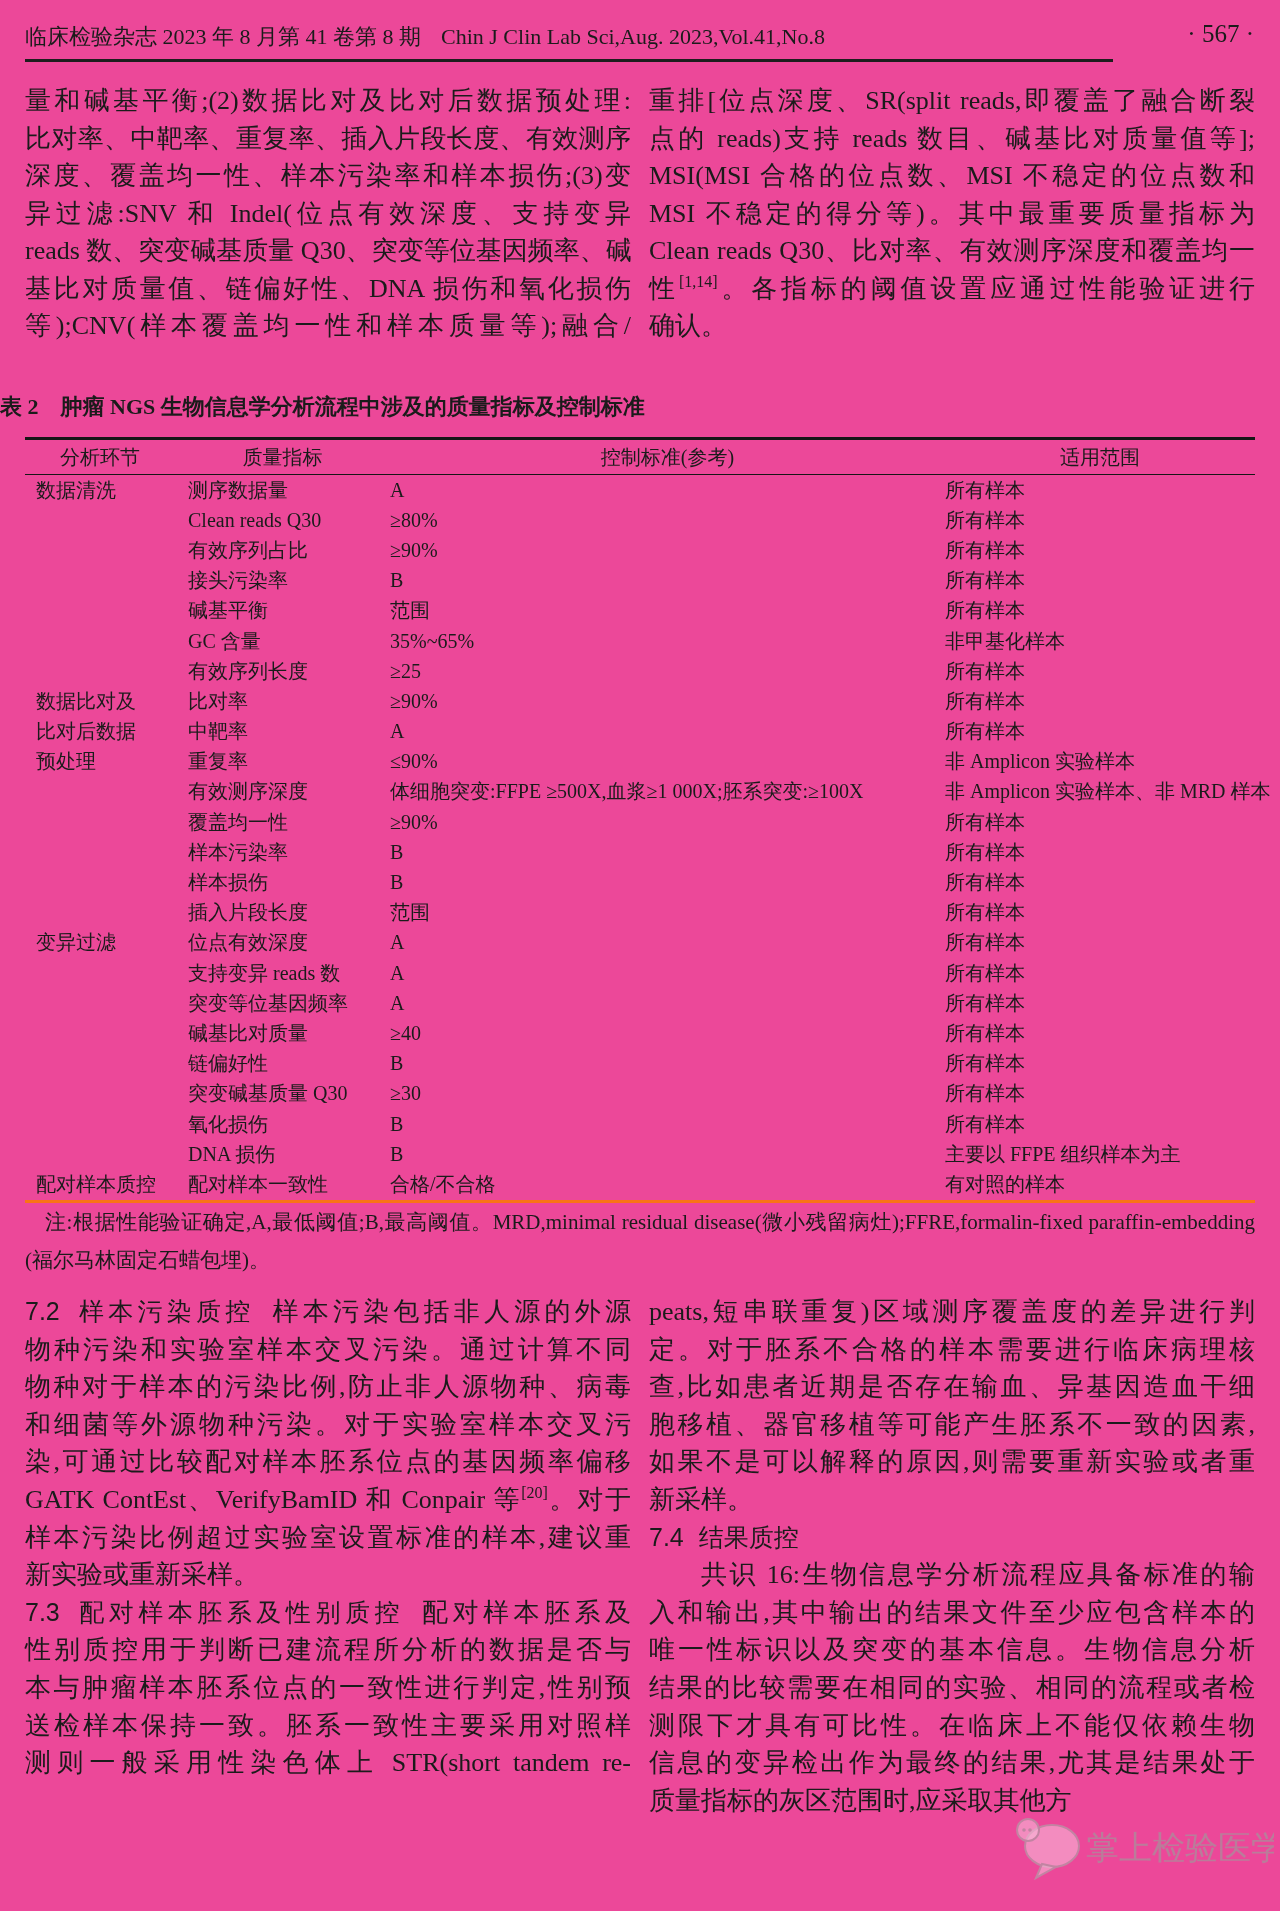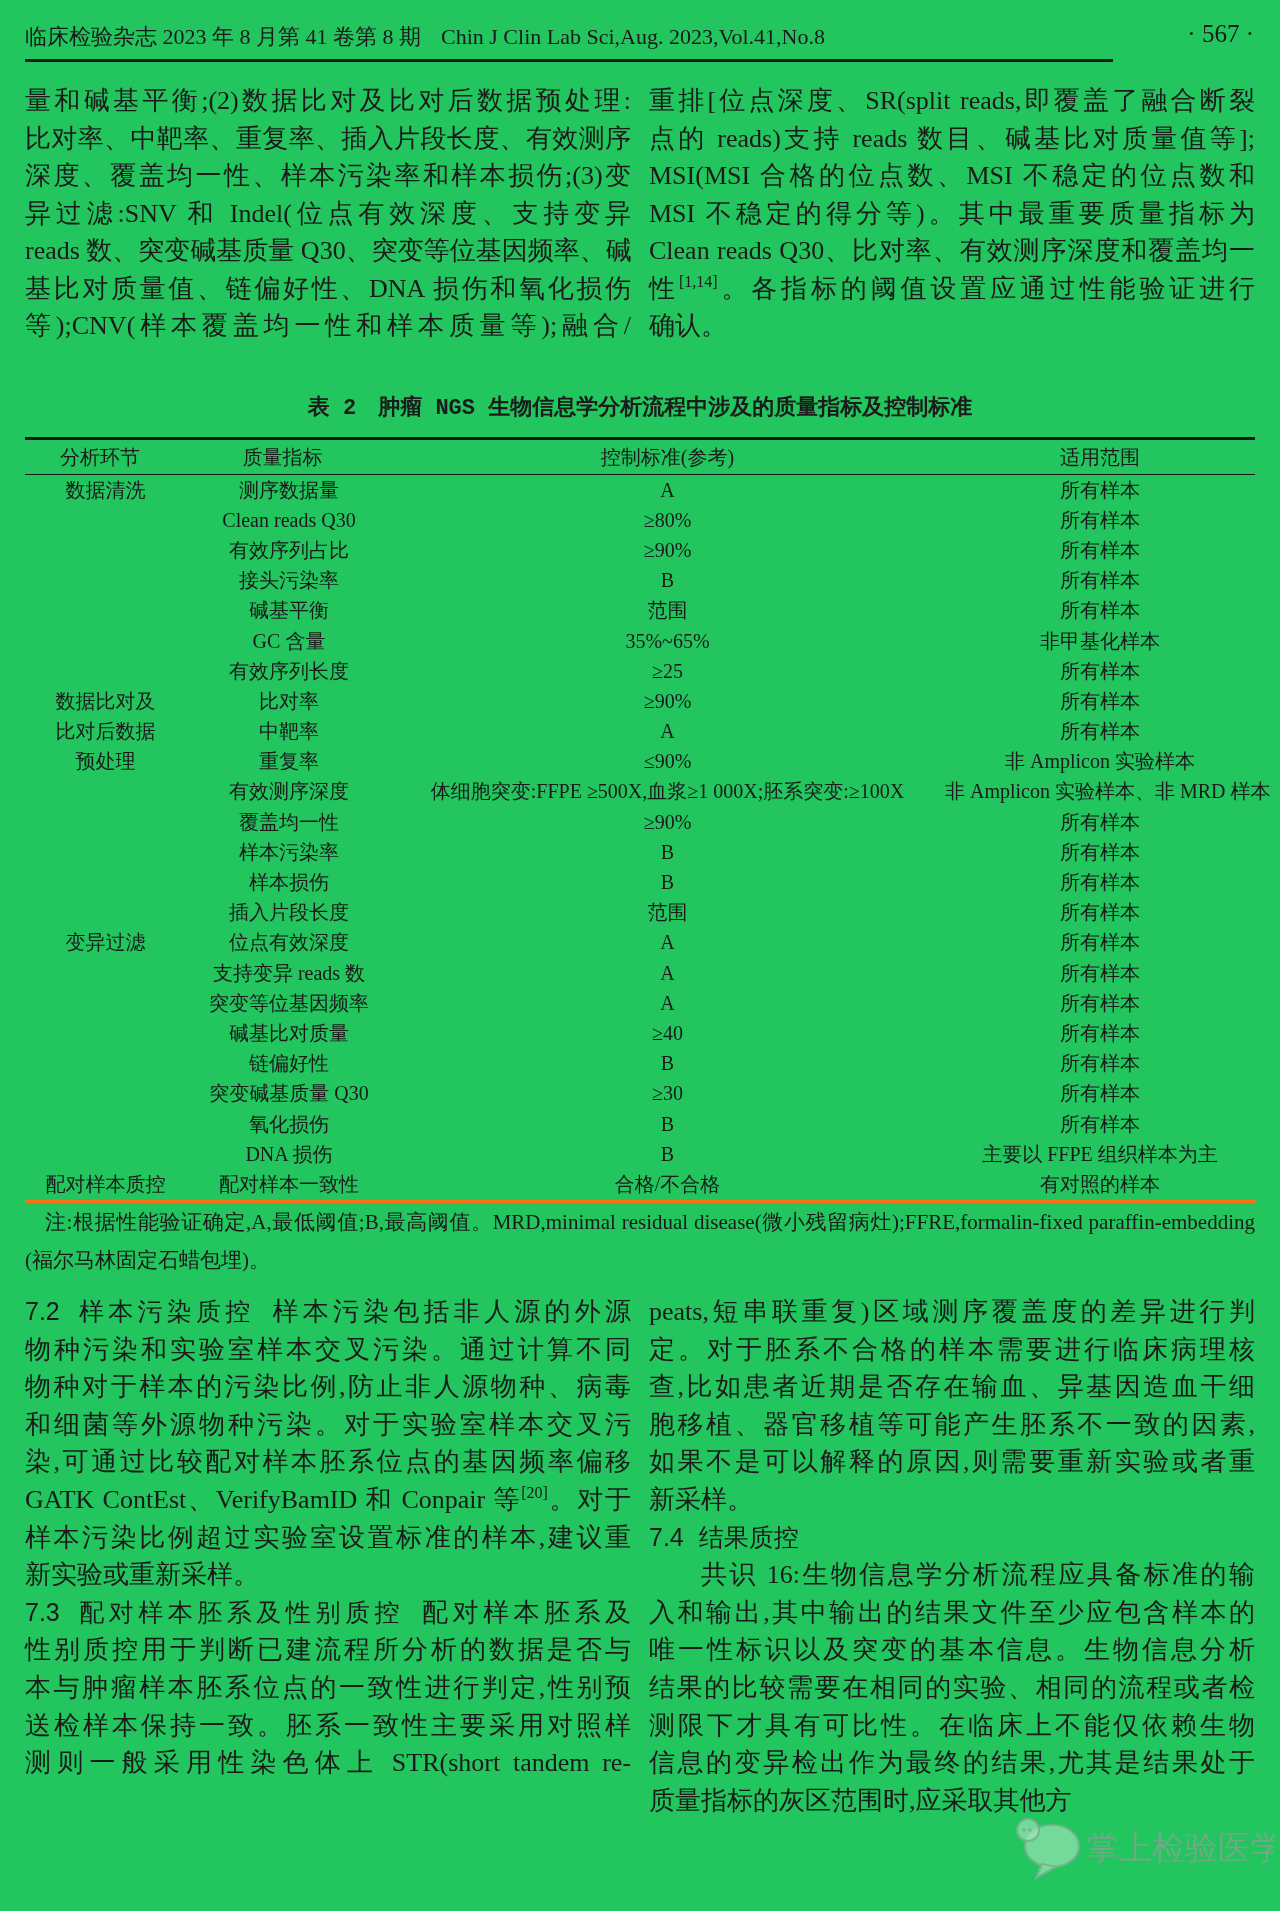--- a/index.html
+++ b/index.html
@@ -1,18 +1,18 @@
 <!DOCTYPE html>
 <html><head>
 <meta charset="utf-8">
 <style>
   html,body { margin:0; padding:0; background:#e8e8e8; }
   .page {
     position:relative; width:1280px; height:1911px; margin:0 auto;
-    background:#22c55e; color:#1b1b1b; overflow:hidden;
+    background:#ec4899; color:#1b1b1b; overflow:hidden;
     font-family:"Liberation Serif","DejaVu Serif",serif;
   }
   
   .hdr-left { position:absolute; left:25px; top:22px; font-size:22px; white-space:nowrap; }
   .hdr-left .en { margin-left:20px; }
   .hdr-page { position:absolute; right:26px; top:20px; font-size:25px; }
   .hdr-rule { position:absolute; left:25px; top:59px; width:1088px; height:2.5px; background:#1d1d1d; }
   
   .col { position:absolute; width:606px; font-size:26px; line-height:37.5px; }
   #intro-left  { left:25px;  top:82px; }
@@ -22,28 +22,28 @@
   .ln { white-space:nowrap; }
   .jl { text-align:justify; text-align-last:justify; }
   .end { text-align:left; text-align-last:left; }
   sup { font-size:16px; line-height:0; }
   .hnum,.htitle { font-family:"Liberation Sans","DejaVu Sans",sans-serif; font-weight:normal; font-size:25px; }
   .hnum { margin-right:15px; }
   .htitle { margin-right:18px;margin-top:40px; }
   .kai { }
   .indent { text-indent:52px; }
   
-  .caption { position:absolute; left:0; top:392px; width:100%; text-align:center;
-             font-family:Liberation Mono, monospace; font-weight:bold; font-size:22px; }
+  .caption { position:absolute; left:0; top:392px; width:100%; text-align:left;
+             font-family:Liberation Serif, serif; font-weight:bold; font-size:22px; }
   .qc-table { position:absolute; left:25px; top:437px; width:1230px; font-size:20px;
               border-top:3.5px solid #161616; border-bottom:3px solid #f97316; }
   .thead { display:grid; grid-template-columns:150px 215px 555px 310px; height:34px;
            align-items:center; text-align:center; border-bottom:1.5px solid #161616; }
   .trow { display:grid; grid-template-columns:150px 215px 555px 310px; height:30.2px;
-          align-items:center; white-space:nowrap;text-align:center; }
+          align-items:center; white-space:nowrap; }
   .tc.c1 { padding-left:11px; }
   .tc.c2 { padding-left:13px; }
   .note { position:absolute; left:25px; top:1203px; width:1230px; font-size:21px; line-height:38px; }
   .note .first { text-indent:20px; }
   
   .watermark { position:absolute; left:1012px; top:1812px; width:262px; height:76px; opacity:.62; }
   .watermark svg text { font-family:"Liberation Sans","DejaVu Sans",sans-serif; }
 </style>
 </head>
 <body>

